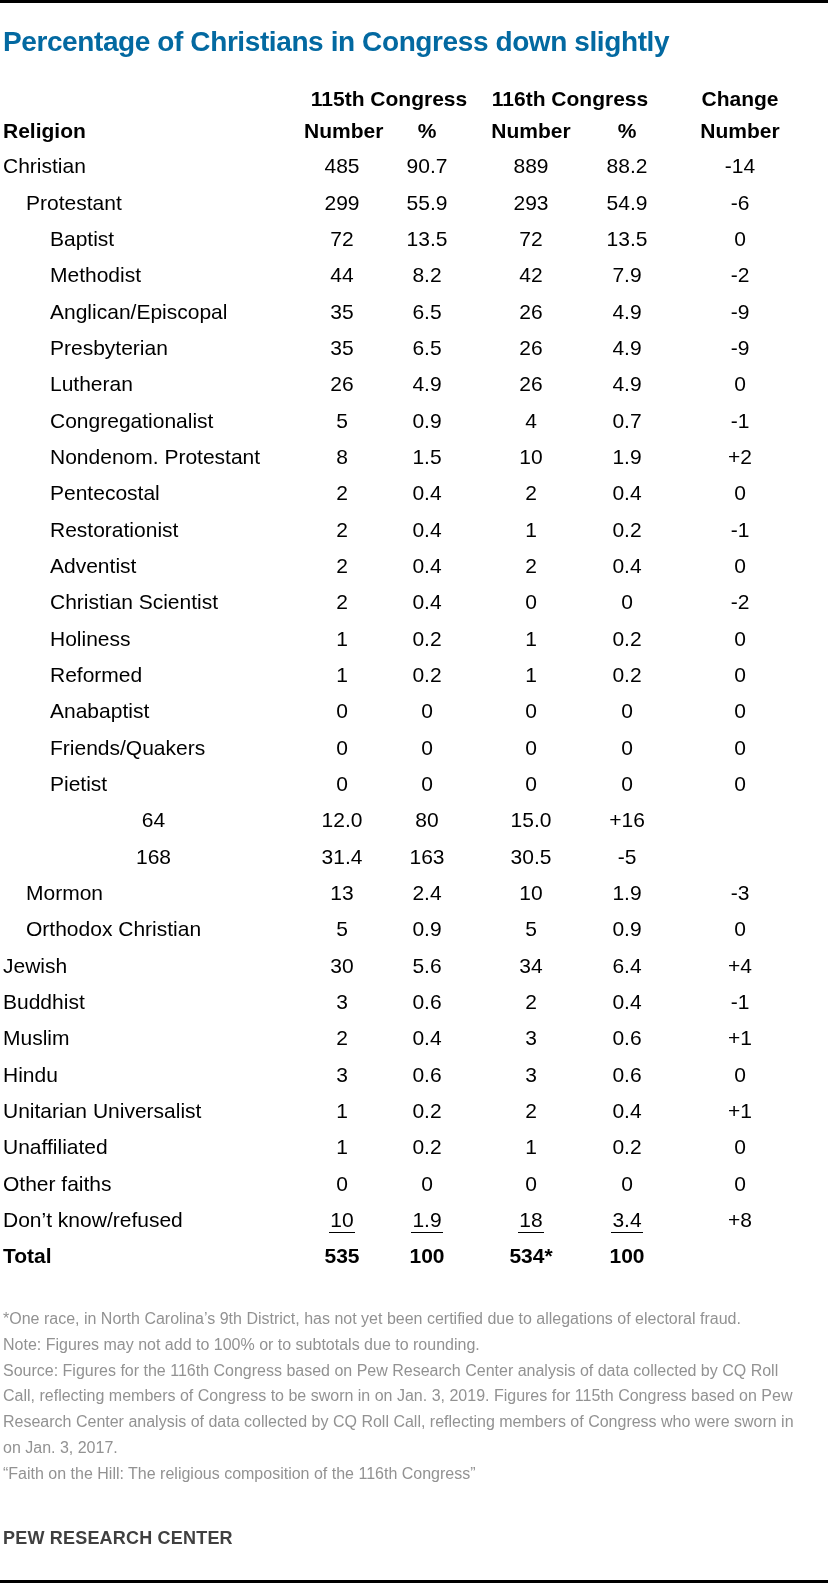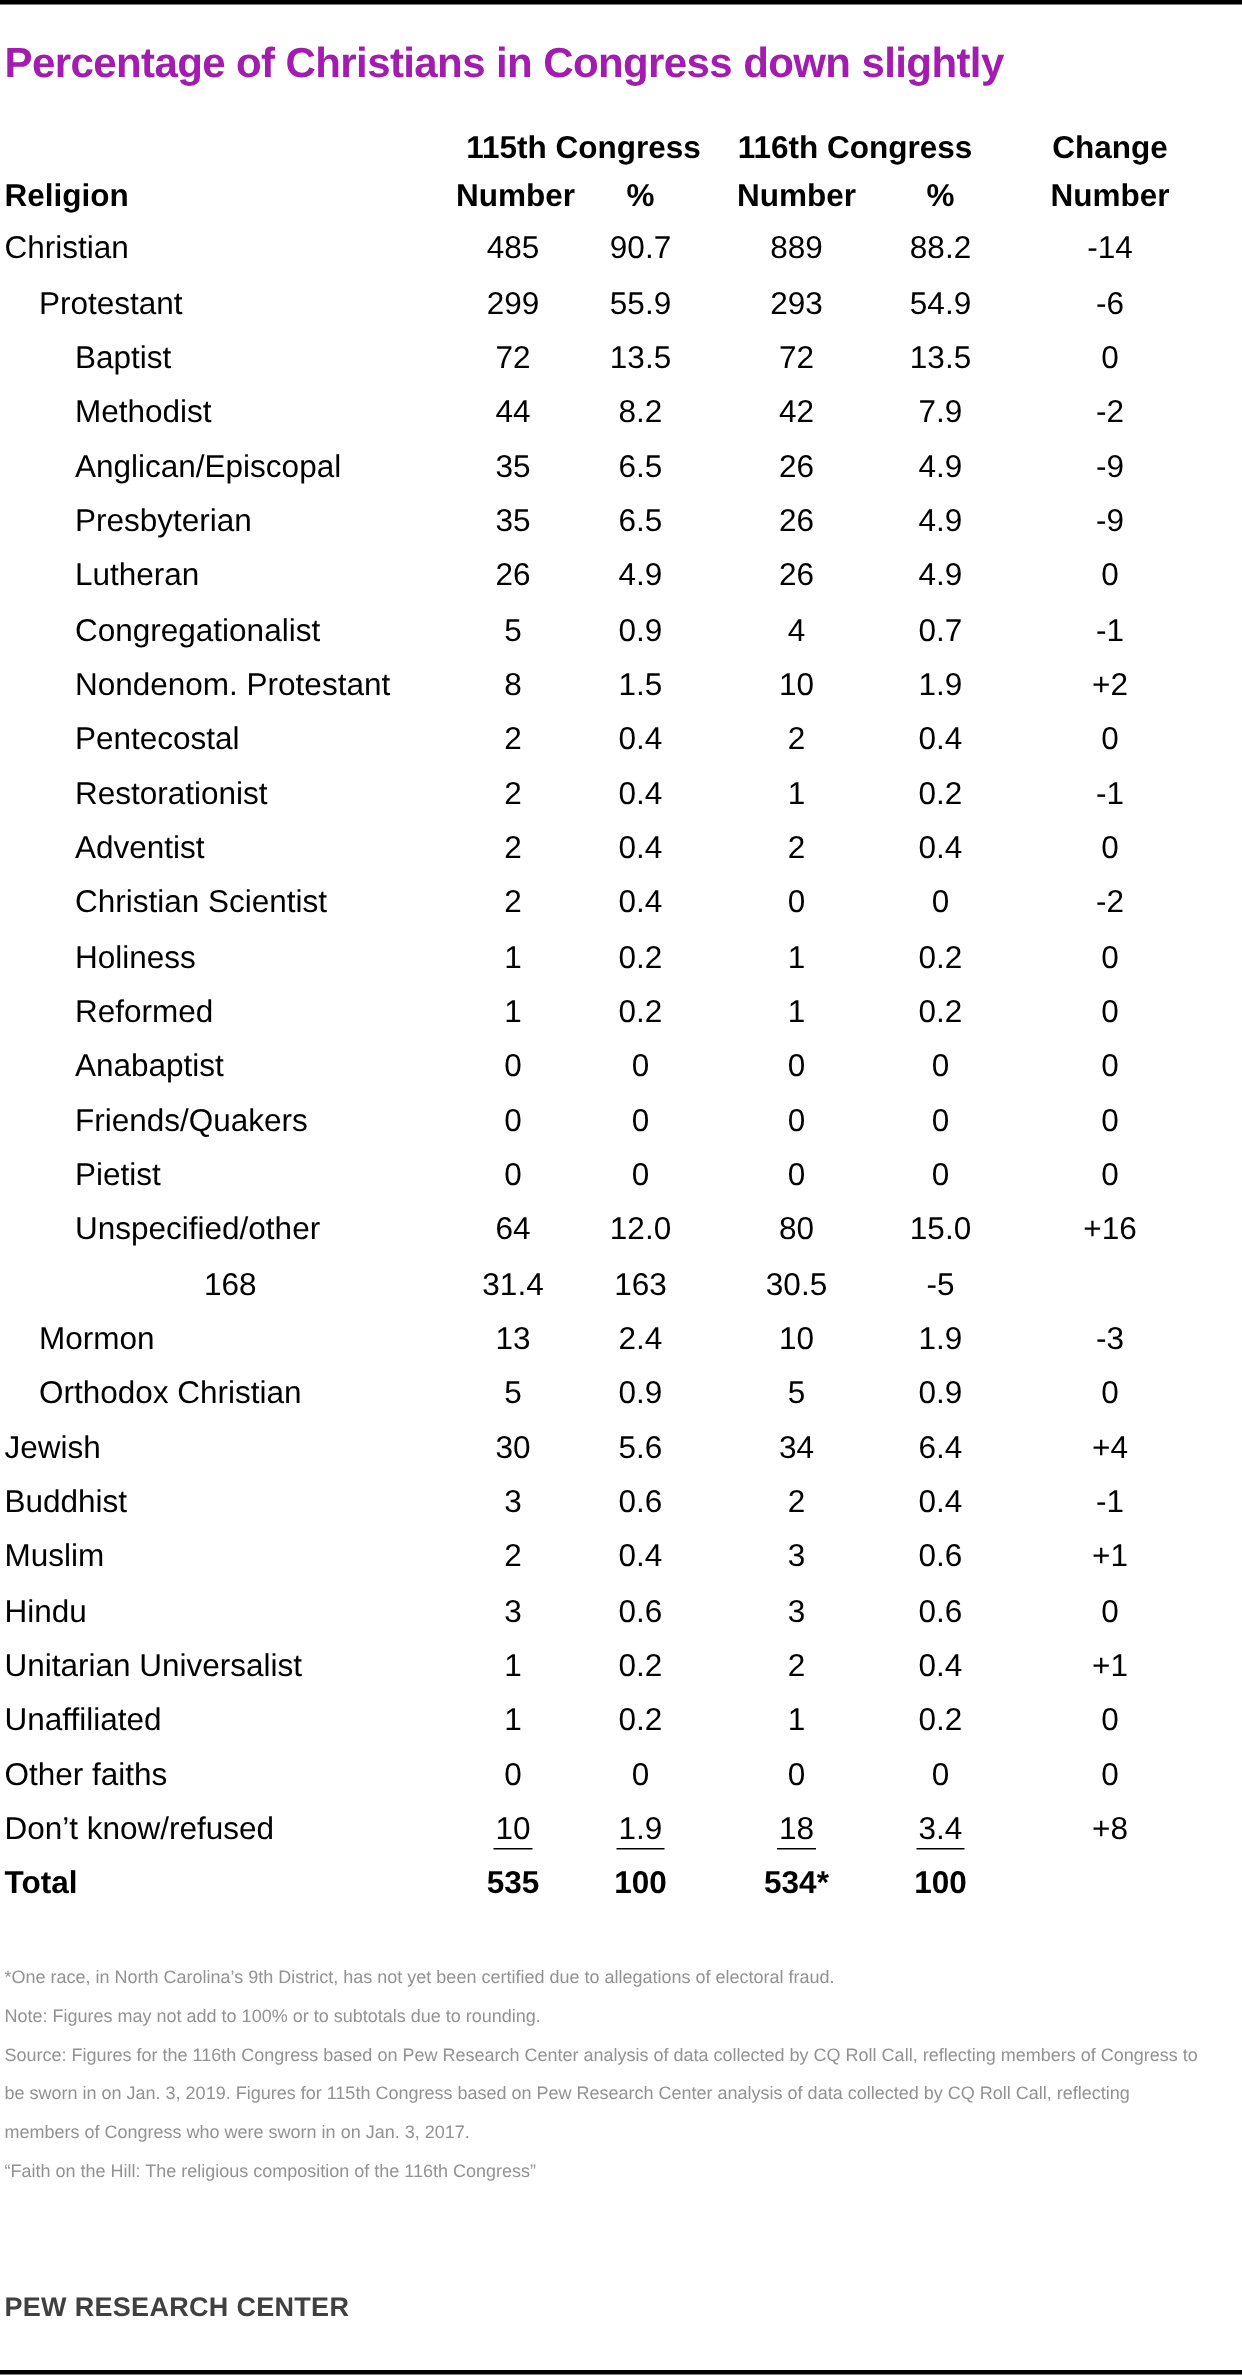--- a/index.html
+++ b/index.html
@@ -12,21 +12,21 @@
     color:#000;
     overflow:hidden;
   }
   .rule { position:absolute; left:0; width:828px; height:3px; background:#000; }
   .rule-top { top:0; }
   .rule-bottom { top:1580px; }
 
   .title {
     position:absolute; top:26px; left:3px; width:810px;
     font-size:28px; font-weight:bold; letter-spacing:-0.4px;
-    color:#a21caf;
+    color:#0369a1;
   }
 
   .tbl { position:absolute; top:84px; left:3px; width:811px; }
   .trow {
     display:grid;
     grid-template-columns:301px 76px 94px 114px 78px 148px;
     align-items:center;
     height:36.35px;
     font-size:21px;
   }
@@ -35,21 +35,21 @@
   .cell-label { text-align:left; white-space:nowrap; }
   .cell-num { text-align:center; white-space:nowrap; }
   .span-115 { grid-column:2 / 4; text-align:center; }
   .span-116 { grid-column:4 / 6; text-align:center; }
   .span-change { grid-column:6 / 7; text-align:center; }
   .bold { font-weight:bold; }
   .u { display:inline-block; border-bottom:1.5px solid #000; padding:0 1px 1px 1px; line-height:1.05; }
 
   .footer {
     position:absolute; top:1306px; left:3px; width:800px;
-    font-size:12px; line-height:25.8px; color:#929292;
+    font-size:16px; line-height:25.8px; color:#929292;
   }
   .footer p { margin:0; }
   .brand {
     position:absolute; top:1528px; left:3px;
     font-size:18px; font-weight:bold; color:#404040; letter-spacing:0.2px;
   }
 </style>
 </head>
 <body>
 
@@ -212,21 +212,20 @@
         </div>
         <div class="trow">
           <div class="cell-label" style="padding-left: 47px;">Pietist</div>
           <div class="cell-num">0</div>
           <div class="cell-num">0</div>
           <div class="cell-num">0</div>
           <div class="cell-num">0</div>
           <div class="cell-num">0</div>
         </div>
         <div class="trow">
-          <div class="cell-label" style="padding-left: 47px;">Unspecified/other</div>
           <div class="cell-num">64</div>
           <div class="cell-num">12.0</div>
           <div class="cell-num">80</div>
           <div class="cell-num">15.0</div>
           <div class="cell-num">+16</div>
         </div>
         <div class="trow">
           <div class="cell-num">168</div>
           <div class="cell-num">31.4</div>
           <div class="cell-num">163</div>

